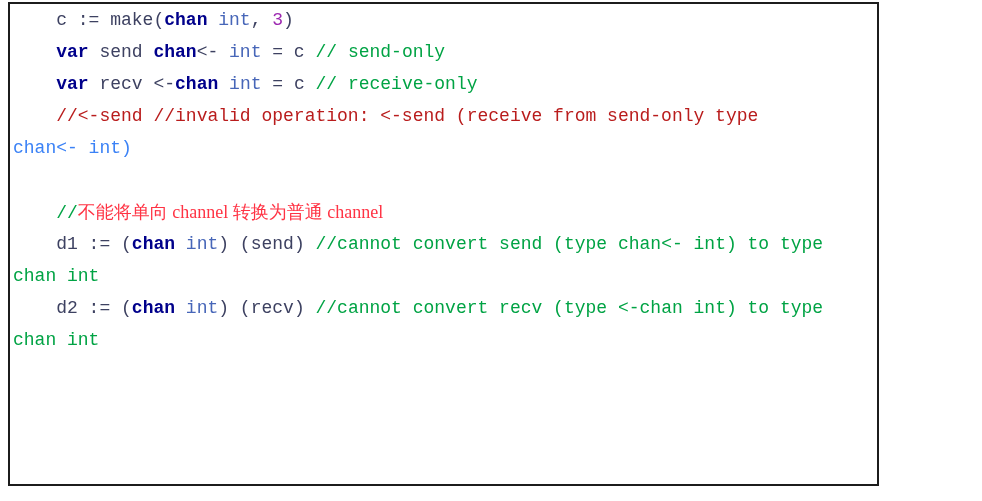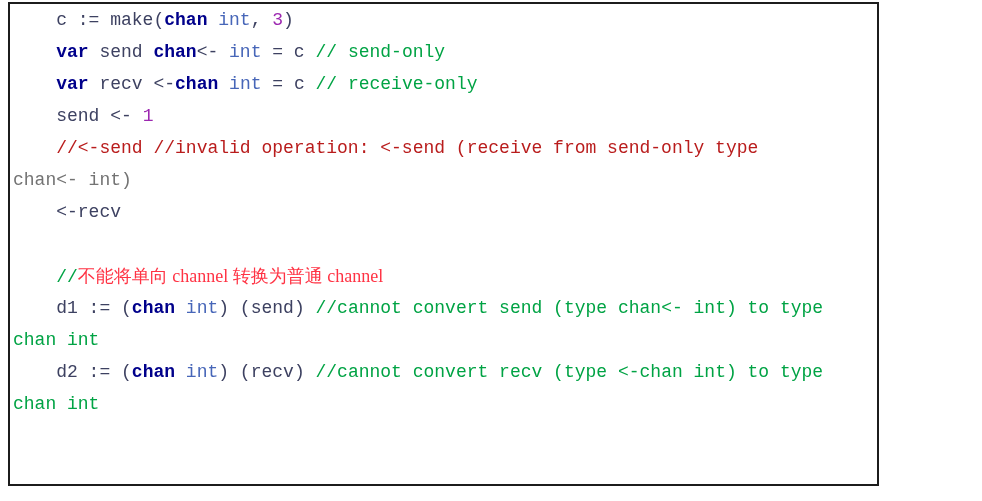--- a/index.html
+++ b/index.html
@@ -33,23 +33,21 @@
   .tok-k { font-weight: bold; }
   .tok-r { font-family: Liberation Serif, serif; }
 </style>
 </head>
 <body>
 
 <div class="code-box" id="code-box" style="border-color: rgb(28, 28, 28); background: rgb(255, 255, 255);">
     <div class="code-line"><span class="tok-p" style="color: rgb(61, 65, 97);">    c := make(</span><span class="tok-k" style="color: rgb(0, 0, 139);">chan</span><span class="tok-p" style="color: rgb(61, 65, 97);"> </span><span class="tok-t" style="color: rgb(71, 102, 184);">int</span><span class="tok-p" style="color: rgb(61, 65, 97);">, </span><span class="tok-n" style="color: rgb(156, 39, 176);">3</span><span class="tok-p" style="color: rgb(61, 65, 97);">)</span></div>
     <div class="code-line"><span class="tok-p" style="color: rgb(61, 65, 97);">    </span><span class="tok-k" style="color: rgb(0, 0, 139);">var</span><span class="tok-p" style="color: rgb(61, 65, 97);"> send </span><span class="tok-k" style="color: rgb(0, 0, 139);">chan</span><span class="tok-p" style="color: rgb(61, 65, 97);">&lt;- </span><span class="tok-t" style="color: rgb(71, 102, 184);">int</span><span class="tok-p" style="color: rgb(61, 65, 97);"> = c </span><span class="tok-c" style="color: rgb(0, 163, 68);">// send-only</span></div>
     <div class="code-line"><span class="tok-p" style="color: rgb(61, 65, 97);">    </span><span class="tok-k" style="color: rgb(0, 0, 139);">var</span><span class="tok-p" style="color: rgb(61, 65, 97);"> recv &lt;-</span><span class="tok-k" style="color: rgb(0, 0, 139);">chan</span><span class="tok-p" style="color: rgb(61, 65, 97);"> </span><span class="tok-t" style="color: rgb(71, 102, 184);">int</span><span class="tok-p" style="color: rgb(61, 65, 97);"> = c </span><span class="tok-c" style="color: rgb(0, 163, 68);">// receive-only</span></div>
-    <div class="code-line"><span class="tok-p" style="color: rgb(61, 65, 97);">    send &lt;- </span><span class="tok-n" style="color: rgb(156, 39, 176);">1</span></div>
     <div class="code-line"><span class="tok-c" style="color: #b91c1c;">    //&lt;-send //invalid operation: &lt;-send (receive from send-only type</span></div>
-    <div class="code-line"><span class="tok-c" style="color: #737373;">chan&lt;- int)</span></div>
-    <div class="code-line"><span class="tok-p" style="color: rgb(61, 65, 97);">    &lt;-recv</span></div>
+    <div class="code-line"><span class="tok-c" style="color: #3b82f6;">chan&lt;- int)</span></div>
     <div class="code-line"> </div>
     <div class="code-line"><span class="tok-c" style="color: rgb(0, 163, 68);">    //</span><span class="tok-r" style="color: rgb(255, 51, 68);">不能将单向 channel 转换为普通 channel</span></div>
     <div class="code-line"><span class="tok-p" style="color: rgb(61, 65, 97);">    d1 := (</span><span class="tok-k" style="color: rgb(0, 0, 139);">chan</span><span class="tok-p" style="color: rgb(61, 65, 97);"> </span><span class="tok-t" style="color: rgb(71, 102, 184);">int</span><span class="tok-p" style="color: rgb(61, 65, 97);">) (send) </span><span class="tok-c" style="color: rgb(0, 163, 68);">//cannot convert send (type chan&lt;- int) to type</span></div>
     <div class="code-line"><span class="tok-c" style="color: rgb(0, 163, 68);">chan int</span></div>
     <div class="code-line"><span class="tok-p" style="color: rgb(61, 65, 97);">    d2 := (</span><span class="tok-k" style="color: rgb(0, 0, 139);">chan</span><span class="tok-p" style="color: rgb(61, 65, 97);"> </span><span class="tok-t" style="color: rgb(71, 102, 184);">int</span><span class="tok-p" style="color: rgb(61, 65, 97);">) (recv) </span><span class="tok-c" style="color: rgb(0, 163, 68);">//cannot convert recv (type &lt;-chan int) to type</span></div>
     <div class="code-line"><span class="tok-c" style="color: rgb(0, 163, 68);">chan int</span></div>
   </div>
 
 </body></html>

